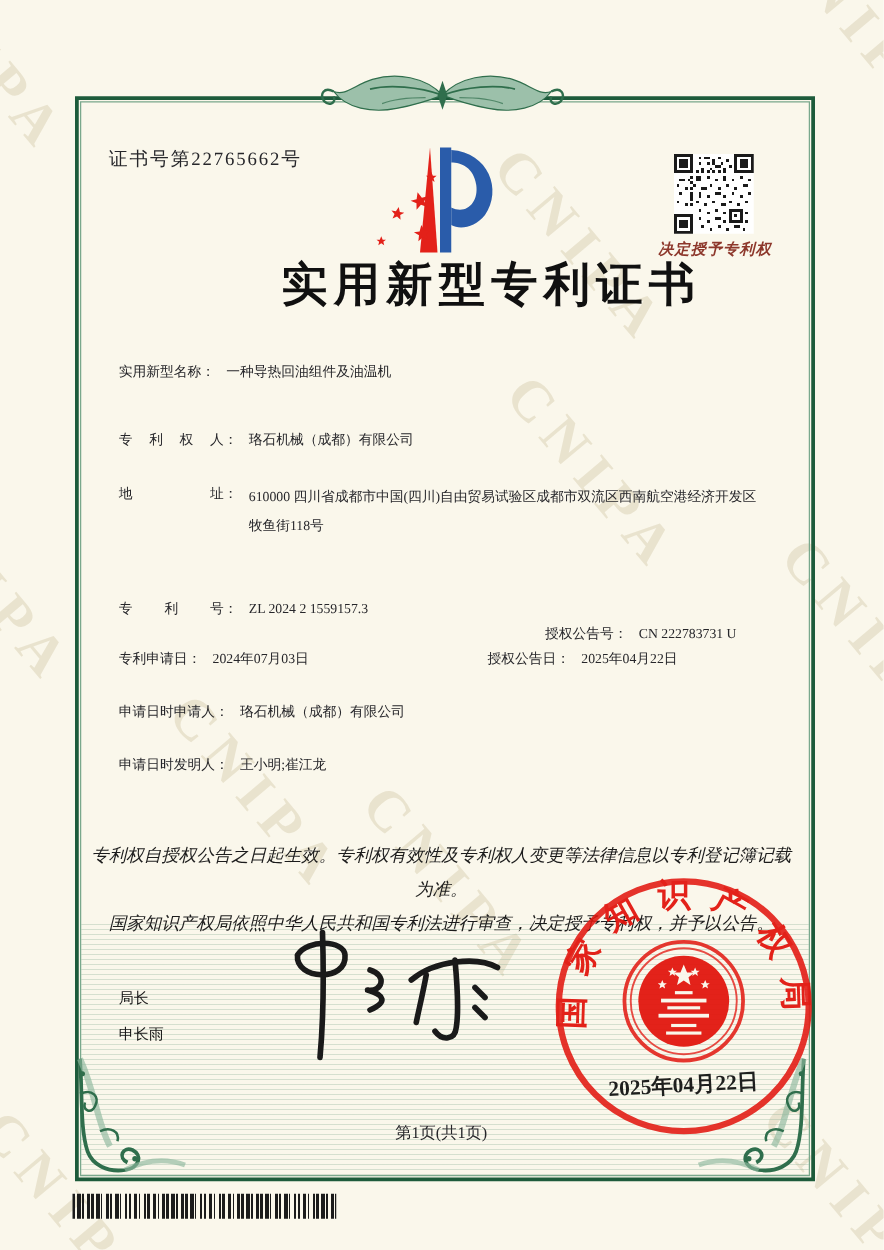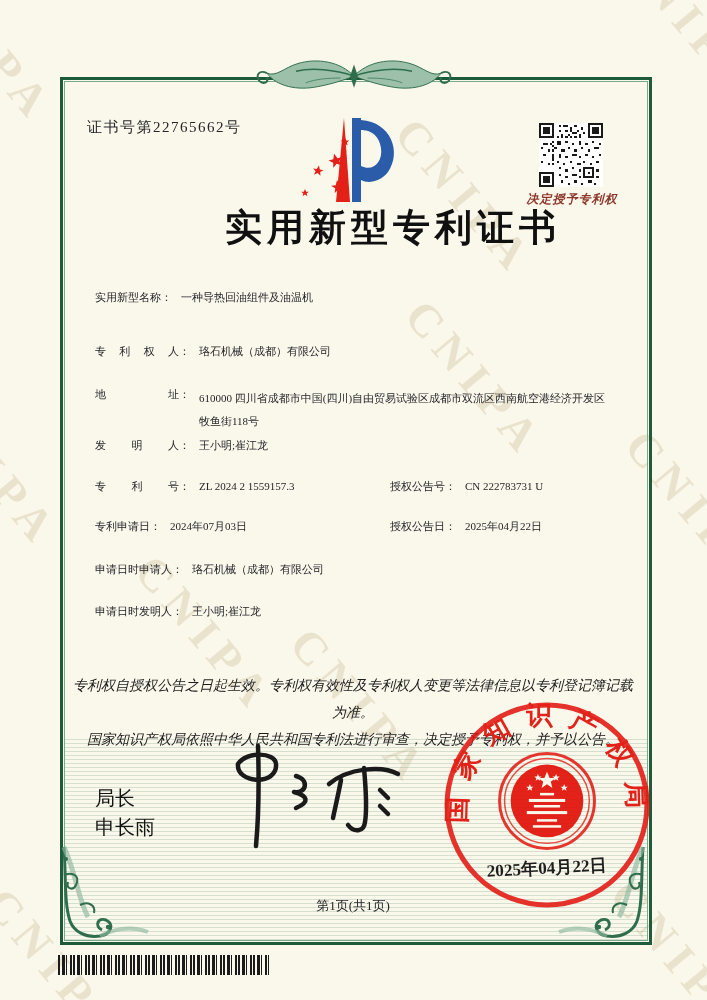--- a/index.html
+++ b/index.html
@@ -28,21 +28,21 @@
   .lb{display:inline-block;width:84px;text-align:justify;text-align-last:justify;}
   .lb-plain{display:inline-block;}
   .colon{margin-right:9px;}
   .val{color:#26262a;}
   .val-wrap{display:inline-block;width:415px;white-space:normal;line-height:23px;vertical-align:top;}
   
   .statement{position:absolute;left:72px;top:672px;width:562px;text-align:center;font-size:14px;
              line-height:27px;font-style:italic;color:#1c1c1c;}
   
   .director{position:absolute;left:95px;top:784px;font-family:"Liberation Sans","DejaVu Sans",sans-serif;
-            font-size:20px;color:#141414;line-height:29px;}
+            font-size:12px;color:#141414;line-height:29px;}
   .sig{position:absolute;left:196px;top:738px;}
   
   .seal{position:absolute;left:442px;top:700px;opacity:.95;}
   
   .pagenum{position:absolute;left:60px;top:897px;width:586px;text-align:center;font-size:13px;color:#26262a;}
   .barcode{position:absolute;left:58px;top:955px;width:211px;height:20px;
            background:repeating-linear-gradient(90deg,#1b1b1b 0 2px,transparent 2px 4px,#1b1b1b 4px 7px,transparent 7px 8px,#1b1b1b 8px 9px,transparent 9px 12px,#1b1b1b 12px 14px,transparent 14px 15px);}
   .orn{position:absolute;pointer-events:none;}
 </style>
 </head>
@@ -223,28 +223,25 @@
   </div>
 
   <div class="row" style="top:344px;">
     <span class="lb">专利权人</span><span class="colon">：</span><span class="val">珞石机械（成都）有限公司</span>
   </div>
 
   <div class="row" style="top:387px;">
     <span class="lb">地址</span><span class="colon">：</span><span class="val val-wrap">610000 四川省成都市中国(四川)自由贸易试验区成都市双流区西南航空港经济开发区牧鱼街118号</span>
   </div>
 
-  <div class="row" style="top:438px;">
-    <span class="lb">发明人</span><span class="colon">：</span><span class="val">王小明;崔江龙</span>
-  </div>
 
   <div class="row" style="top:479px;">
     <span class="lb">专利号</span><span class="colon">：</span><span class="val">ZL 2024 2 1559157.3</span>
   </div>
-  <div class="row rcol" style="top:479px;">
+  <div class="row rcol" style="top:499px;margin-left:46px;">
     <span class="lb-plain">授权公告号</span><span class="colon">：</span><span class="val">CN 222783731 U</span>
   </div>
 
   <div class="row" style="top:519px;">
     <span class="lb-plain">专利申请日</span><span class="colon">：</span><span class="val">2024年07月03日</span>
   </div>
   <div class="row rcol" style="top:519px;">
     <span class="lb-plain">授权公告日</span><span class="colon">：</span><span class="val">2025年04月22日</span>
   </div>
 

